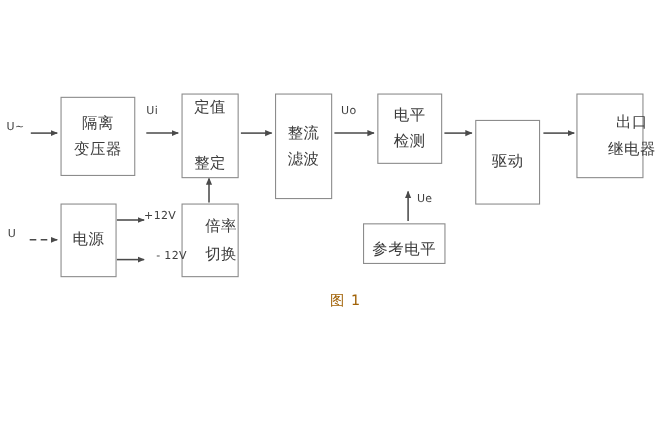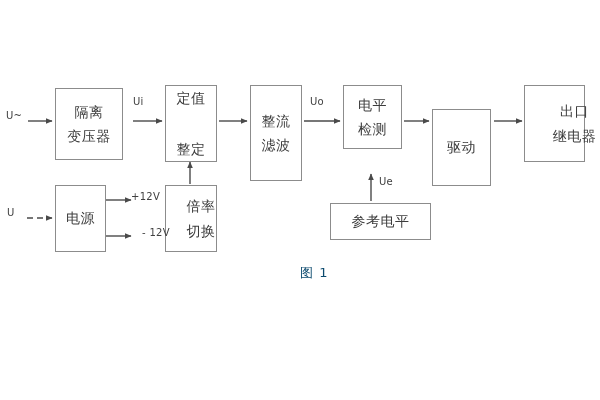--- a/index.html
+++ b/index.html
@@ -43,21 +43,21 @@
   .label {
     position: absolute;
     font-size: 10px;
     color: #404040;
     white-space: nowrap;
     letter-spacing: 0.3px;
   }
   .caption {
     position: absolute;
     font-size: 13px;
-    color: #0c4a6e;
+    color: #a16207;
     white-space: nowrap;
     letter-spacing: 1px;
   }
   svg.wires {
     position: absolute;
     left: 0;
     top: 0;
     width: 600px;
     height: 400px;
     overflow: visible;
@@ -128,21 +128,21 @@
 
   <div class="node" style="left:55px; top:185px; width:51px; height:67px;">
     <span class="ln">电源</span>
   </div>
 
   <div class="node" style="left:165px; top:185px; width:52px; height:67px;padding-left:20px;">
     <span class="ln">倍率</span>
     <span class="ln">切换</span>
   </div>
 
-  <div class="node" style="left:330px; top:203px; width:101px; height:37px;">
+  <div class="node" style="left:330px; top:203px; width:75px; height:37px;justify-content:flex-end;">
     <span class="ln">参考电平</span>
   </div>
 
   <div class="label" style="left:6px; top:110px;">U~</div>
 
   <div class="label" style="left:7px; top:207px;">U</div>
 
   <div class="label" style="left:133px; top:96px;">Ui</div>
 
   <div class="label" style="left:310px; top:96px;">Uo</div>

